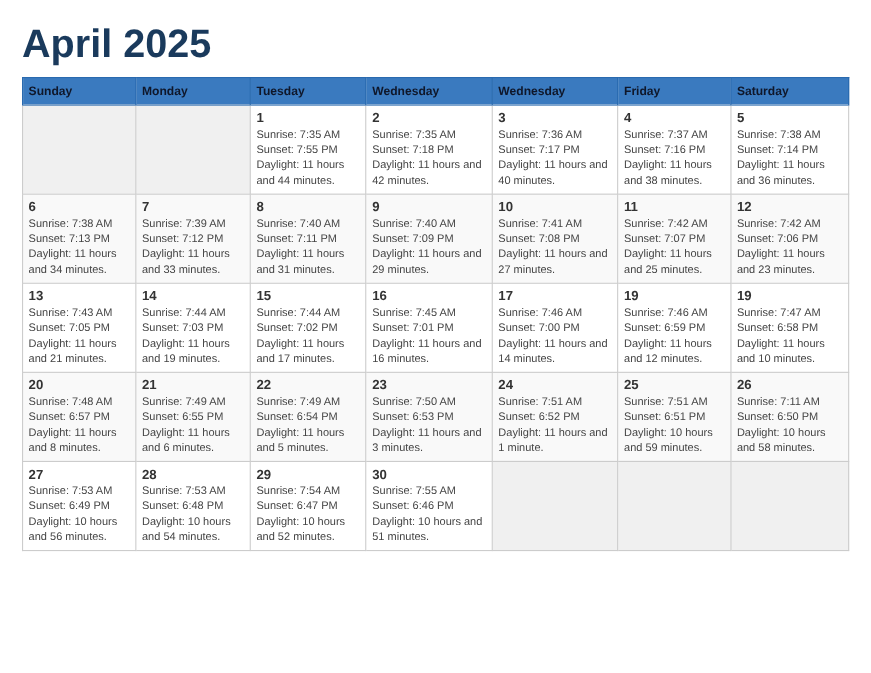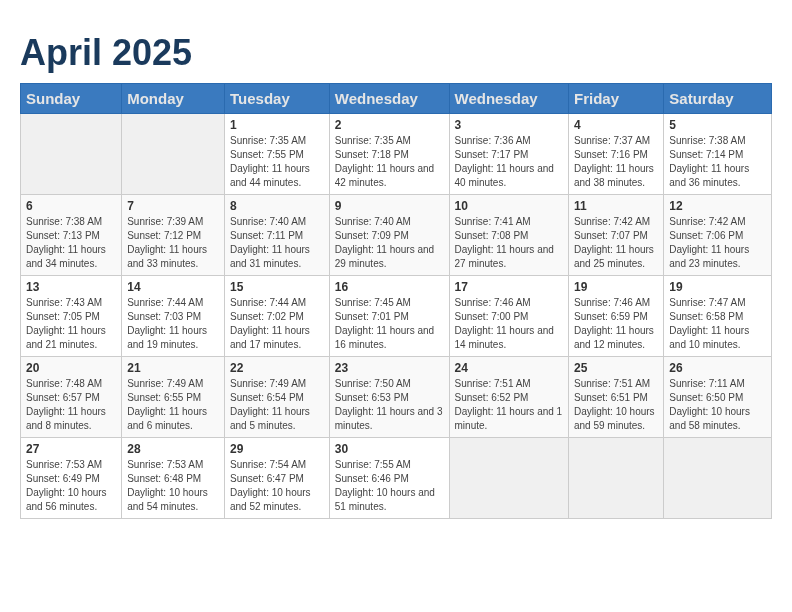--- a/index.html
+++ b/index.html
@@ -29,43 +29,42 @@
     }
     .logo-text span {
       color: #3a7abf;
     }
     .logo-icon {
       width: 28px;
       height: 28px;
     }
     .title-block {
       text-align: center;
-      margin-top: 13px;
     }
     .calendar-title {
       font-size: 36px;
       font-weight: bold;
       color: #1a3a5c;
       line-height: 1.1;
     }
     .calendar-subtitle {
       font-size: 14px;
       color: #555;
     }
     table {
       width: 100%;
       border-collapse: collapse;
       font-size: 11px;
     }
     thead tr th {
       background-color: #3a7abf;
-      color: #e5e5e5;
+      color: #0f172a;
       text-align: left;
       padding: 6px 5px;
-      font-size: 15px;
+      font-size: 11px;
       font-weight: bold;
       border: 1px solid #2a6aaf;
     }
     tbody tr td {
       border: 1px solid #ccc;
       vertical-align: top;
       padding: 4px 5px;
       height: 80px;
       background: #fff;
       color: #333;

